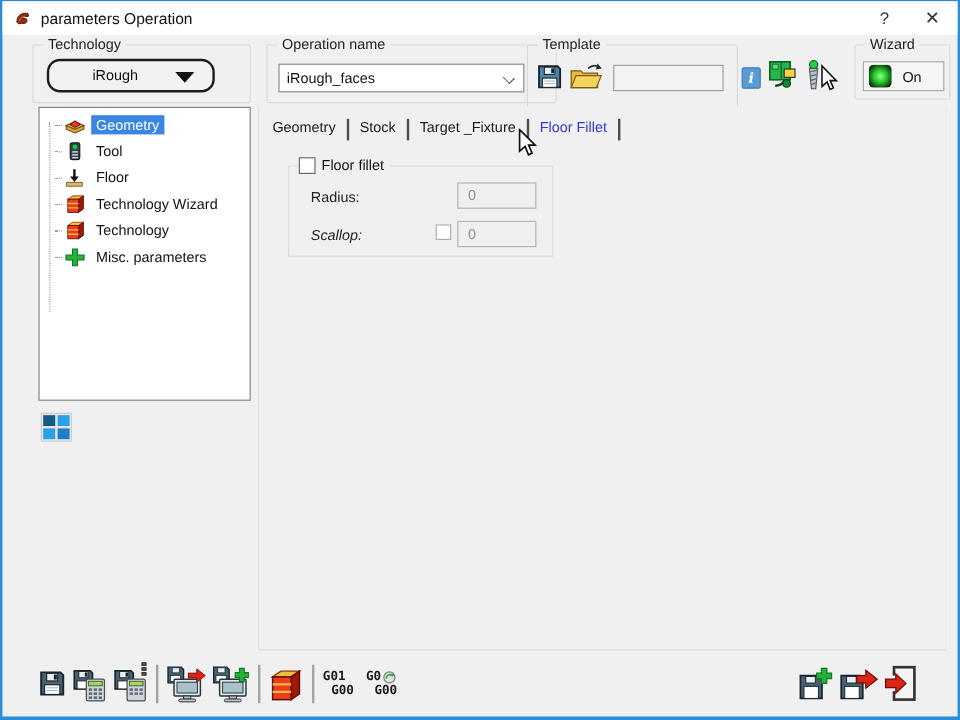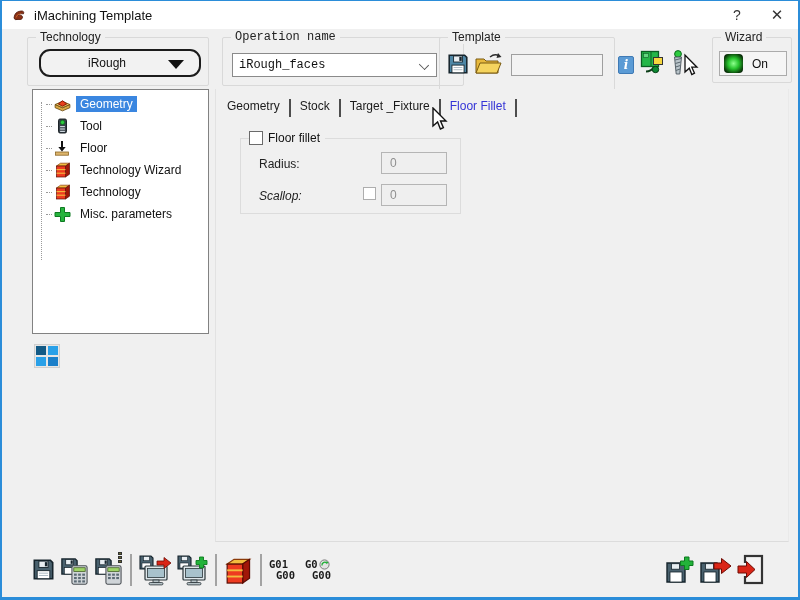--- a/index.html
+++ b/index.html
@@ -13,26 +13,26 @@
   .tb-btn { position:absolute; top:0; width:34px; height:28px; display:flex; align-items:center; justify-content:center;
             font-size:14px; color:#333; cursor:default; }
   .tb-help { right:44px; }
   .tb-close { right:4px; font-size:15px; }
 
   
   .group { position:absolute; border:1px solid #d9d9d9; border-radius:2px; }
   .group > .glabel { position:absolute; top:-8px; left:8px; background:#f0f0f0; padding:0 4px; font-size:12px; color:#222; }
 
   .g-tech { left:25px; top:36px; width:182px; height:49px; }
-  .tech-btn { position:absolute; left:11px; top:11px; width:162px; height:28px; border:2px solid #1c1c1c; border-radius:11px;
+  .tech-btn { position:absolute; left:11px; top:11px; width:140px; height:28px; border:2px solid #1c1c1c; border-radius:11px;
               background:#f2f2f2; display:flex; align-items:center; justify-content:center; font-size:12px; color:#111; }
   .tech-btn .tri { position:absolute; right:15px; top:9px; width:0; height:0;
                    border-left:8px solid transparent; border-right:8px solid transparent; border-top:9px solid #111; }
 
-  .g-op { left:220px; top:36px; width:242px; height:49px;font-family:Liberation Mono, monospace; }
+  .g-op { left:220px; top:36px; width:242px; height:49px; }
   .combo { position:absolute; left:9px; top:15px; width:205px; height:24px; background:#fff; border:1px solid #8a8a8a;
            font-size:12px; color:#111; display:flex; align-items:center; padding-left:6px; }
   .combo .chev { position:absolute; right:8px; top:7px; width:8px; height:8px; border-right:1.6px solid #555; border-bottom:1.6px solid #555; transform:rotate(45deg) scale(1,.8); }
 
   .g-tmpl { left:437px; top:36px; width:176px; height:66px; }
   .tmpl-field { position:absolute; left:71px; top:16px; width:92px; height:22px; background:#f3f3f3; border:1px solid #9f9f9f; font-size:12px; color:#555; padding-left:4px; }
 
   .g-wiz { left:710px; top:36px; width:80px; height:46px; }
   .wiz-btn { position:absolute; left:6px; top:13px; width:68px; height:25px; background:#f5f5f5; border:1px solid #ababab;
              display:flex; align-items:center; padding-left:4px; }
@@ -100,21 +100,21 @@
 <div class="window">
 
   
   <div class="titlebar">
     <span>
       <svg width="16" height="16" viewBox="0 0 16 16">
         <path d="M3,11 Q3.5,4.5 10,4 q3.5,-0.2 2.5,2.8 q-4,-1 -5.6,1.6 q4.6,-0.8 4.6,1.8 q0,2.8 -4.5,2.2 Q3.5,13.6 3,11 z" fill="#8a3014" stroke="#4a1204" stroke-width="0.8"></path>
         <path d="M5,10.5 q1,-3.5 5,-3.8" fill="none" stroke="#c4622d" stroke-width="1"></path>
       </svg>
     </span>
-    <span class="title">iMachining Template</span>
+    <span class="title">parameters Operation</span>
     <span class="tb-btn tb-help">?</span>
     <span class="tb-btn tb-close">✕</span>
   </div>
 
   
   <div class="group g-tech">
     <span class="glabel">Technology</span>
     <div class="tech-btn">
       <span style="margin-right:26px;">iRough</span>
       <span class="tri"></span>

